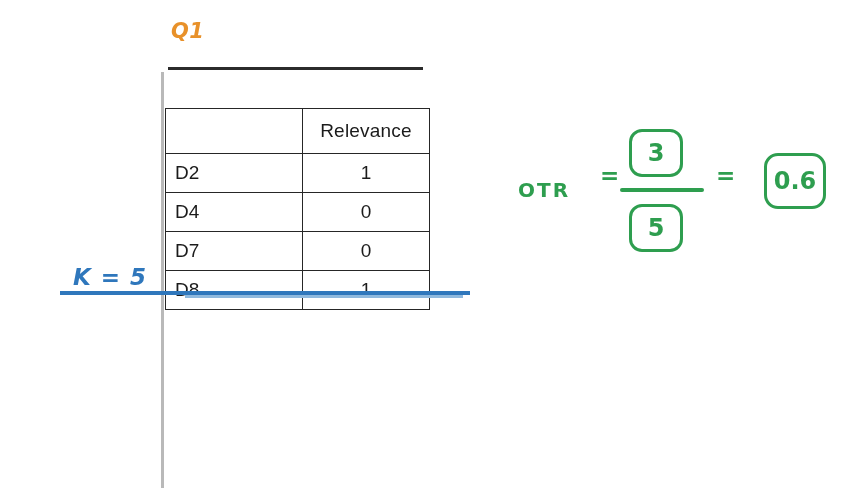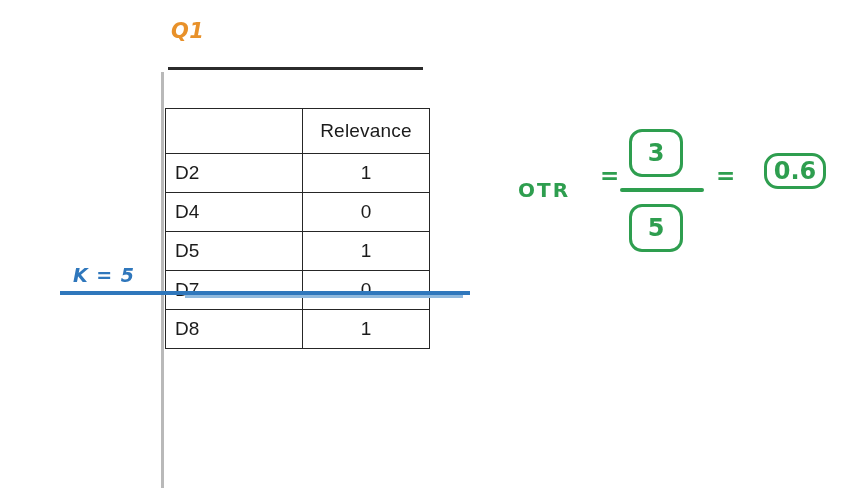--- a/index.html
+++ b/index.html
@@ -117,21 +117,21 @@
     top: 295px;
     width: 278px;
     height: 3px;
     background: #8FB9DE;
     z-index: 5;
   }
   #k-cutoff-label {
     position: absolute;
     left: 73px;
     top: 266px;
-    font-size: 19px;
+    font-size: 23px;
     font-style: italic;
     font-weight: bold;
     color: #2F77BC;
     font-family: "DejaVu Sans", sans-serif;
     white-space: nowrap;
     letter-spacing: 1px;
     z-index: 6;
     line-height: 1;
   }
 
@@ -196,21 +196,21 @@
   #denominator-box {
     left: 113px;
     top: 92px;
     width: 54px;
     height: 48px;
   }
   #result-box {
     left: 248px;
     top: 41px;
     width: 62px;
-    height: 36px;
+    height: 56px;
     border-radius: 14px;
   }
   #fraction-bar {
     position: absolute;
     left: 104px;
     top: 76px;
     width: 84px;
     height: 4px;
     background: #2E9E4F;
     border-radius: 2px;
@@ -237,24 +237,20 @@
       <tbody>
         <tr>
           <td class="col-doc">D2</td>
           <td class="col-rel">1</td>
         </tr>
         <tr>
           <td class="col-doc">D4</td>
           <td class="col-rel">0</td>
         </tr>
         <tr>
-          <td class="col-doc">D5</td>
-          <td class="col-rel">1</td>
-        </tr>
-        <tr>
           <td class="col-doc">D7</td>
           <td class="col-rel">0</td>
         </tr>
         <tr>
           <td class="col-doc">D8</td>
           <td class="col-rel">1</td>
         </tr>
       </tbody>
     </table>
   </div>

